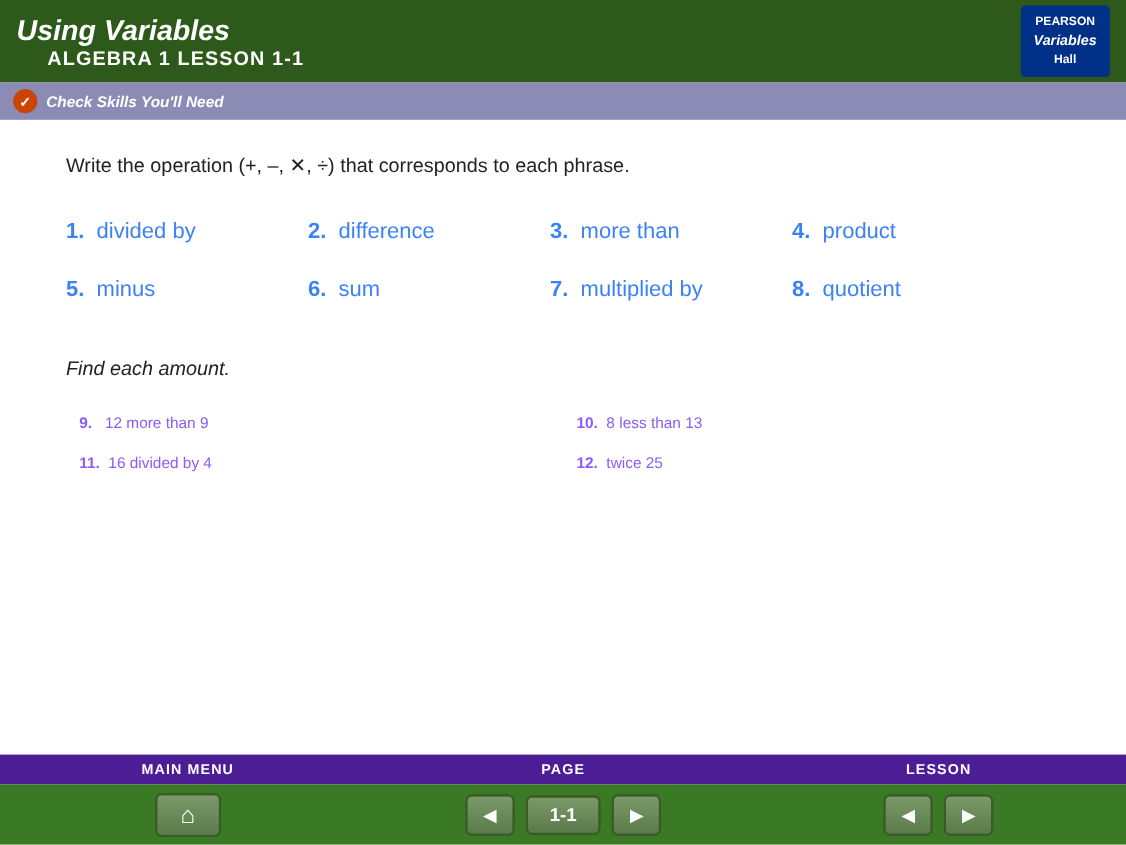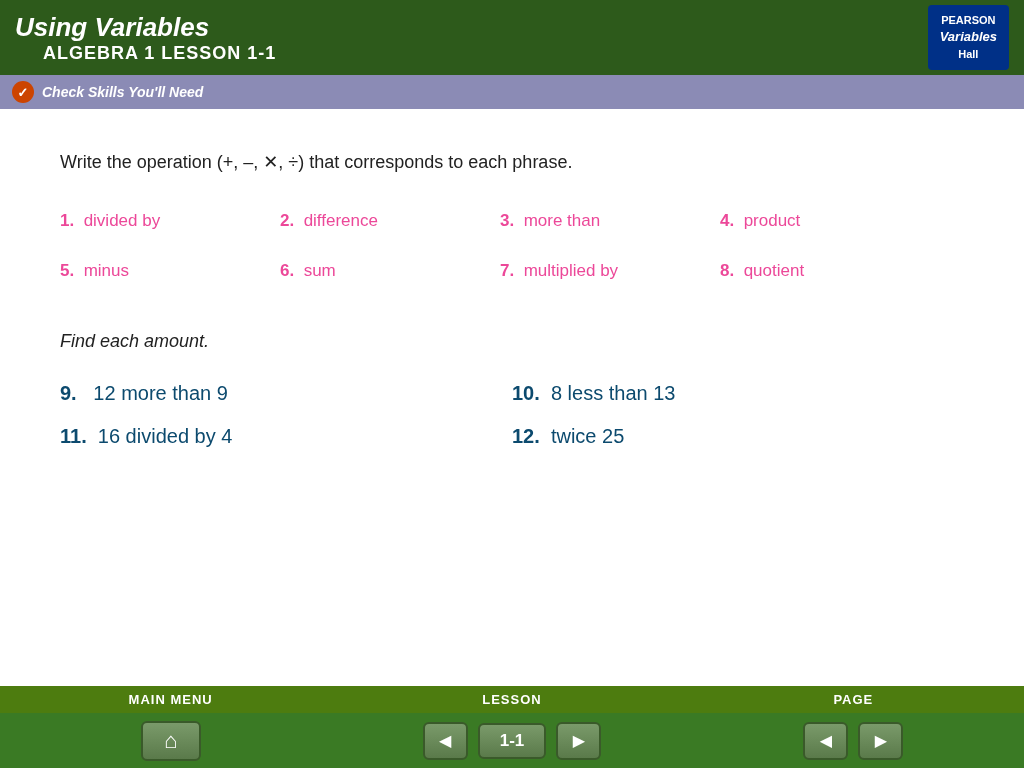--- a/index.html
+++ b/index.html
@@ -83,40 +83,40 @@
 
     .skills-text {
       color: white;
       font-size: 14px;
       font-weight: bold;
       font-style: italic;
     }
 
     
     .main-content {
-      padding: 42px 60px;
+      padding: 30px 60px;
       background: white;
     }
 
     .instruction {
       font-size: 18px;
       color: #222;
       margin-bottom: 28px;
     }
 
     .problems-grid {
       display: grid;
       grid-template-columns: 220px 220px 220px 180px;
       gap: 0;
       margin-bottom: 10px;
     }
 
     .problem-item {
-      font-size: 17px;
-      color: #ec4899;
+      font-size: 20px;
+      color: #3b82f6;
       padding: 10px 0;
     }
 
     .problem-item .num {
       font-weight: bold;
     }
 
     .section-divider {
       height: 30px;
     }
@@ -128,39 +128,40 @@
       font-style: italic;
     }
 
     .problems-grid-2col {
       display: grid;
       grid-template-columns: 1fr 1fr;
       gap: 0;
     }
 
     .problem-item-2 {
-      font-size: 20px;
-      color: #0c4a6e;
+      font-size: 14px;
+      color: #8b5cf6;
       padding: 10px 0;
+      margin-left: 12px;
     }
 
     .problem-item-2 .num {
       font-weight: bold;
     }
 
     
     .footer {
       position: absolute;
       bottom: 0;
       left: 0;
       width: 100%;
     }
 
     .footer-labels {
-      background: #4d7c0f;
+      background: #4c1d95;
       display: flex;
       width: 100%;
     }
 
     .footer-label {
       flex: 1;
       text-align: center;
       color: white;
       font-size: 13px;
       font-weight: bold;
@@ -293,22 +294,22 @@
     </div>
     <div class="problem-item-2">
       <span class="num">12.</span>&nbsp;&nbsp;twice 25
     </div>
   </div>
 </div>
 
 <div class="footer">
   <div class="footer-labels">
     <div class="footer-label">MAIN MENU</div>
+    <div class="footer-label">PAGE</div>
     <div class="footer-label">LESSON</div>
-    <div class="footer-label">PAGE</div>
   </div>
   <div class="footer-buttons">
 
     <div class="footer-section">
       <div class="home-btn">⌂</div>
     </div>
 
     <div class="footer-section">
       <div class="nav-btn">◀</div>
       <div class="page-indicator">1-1</div>

